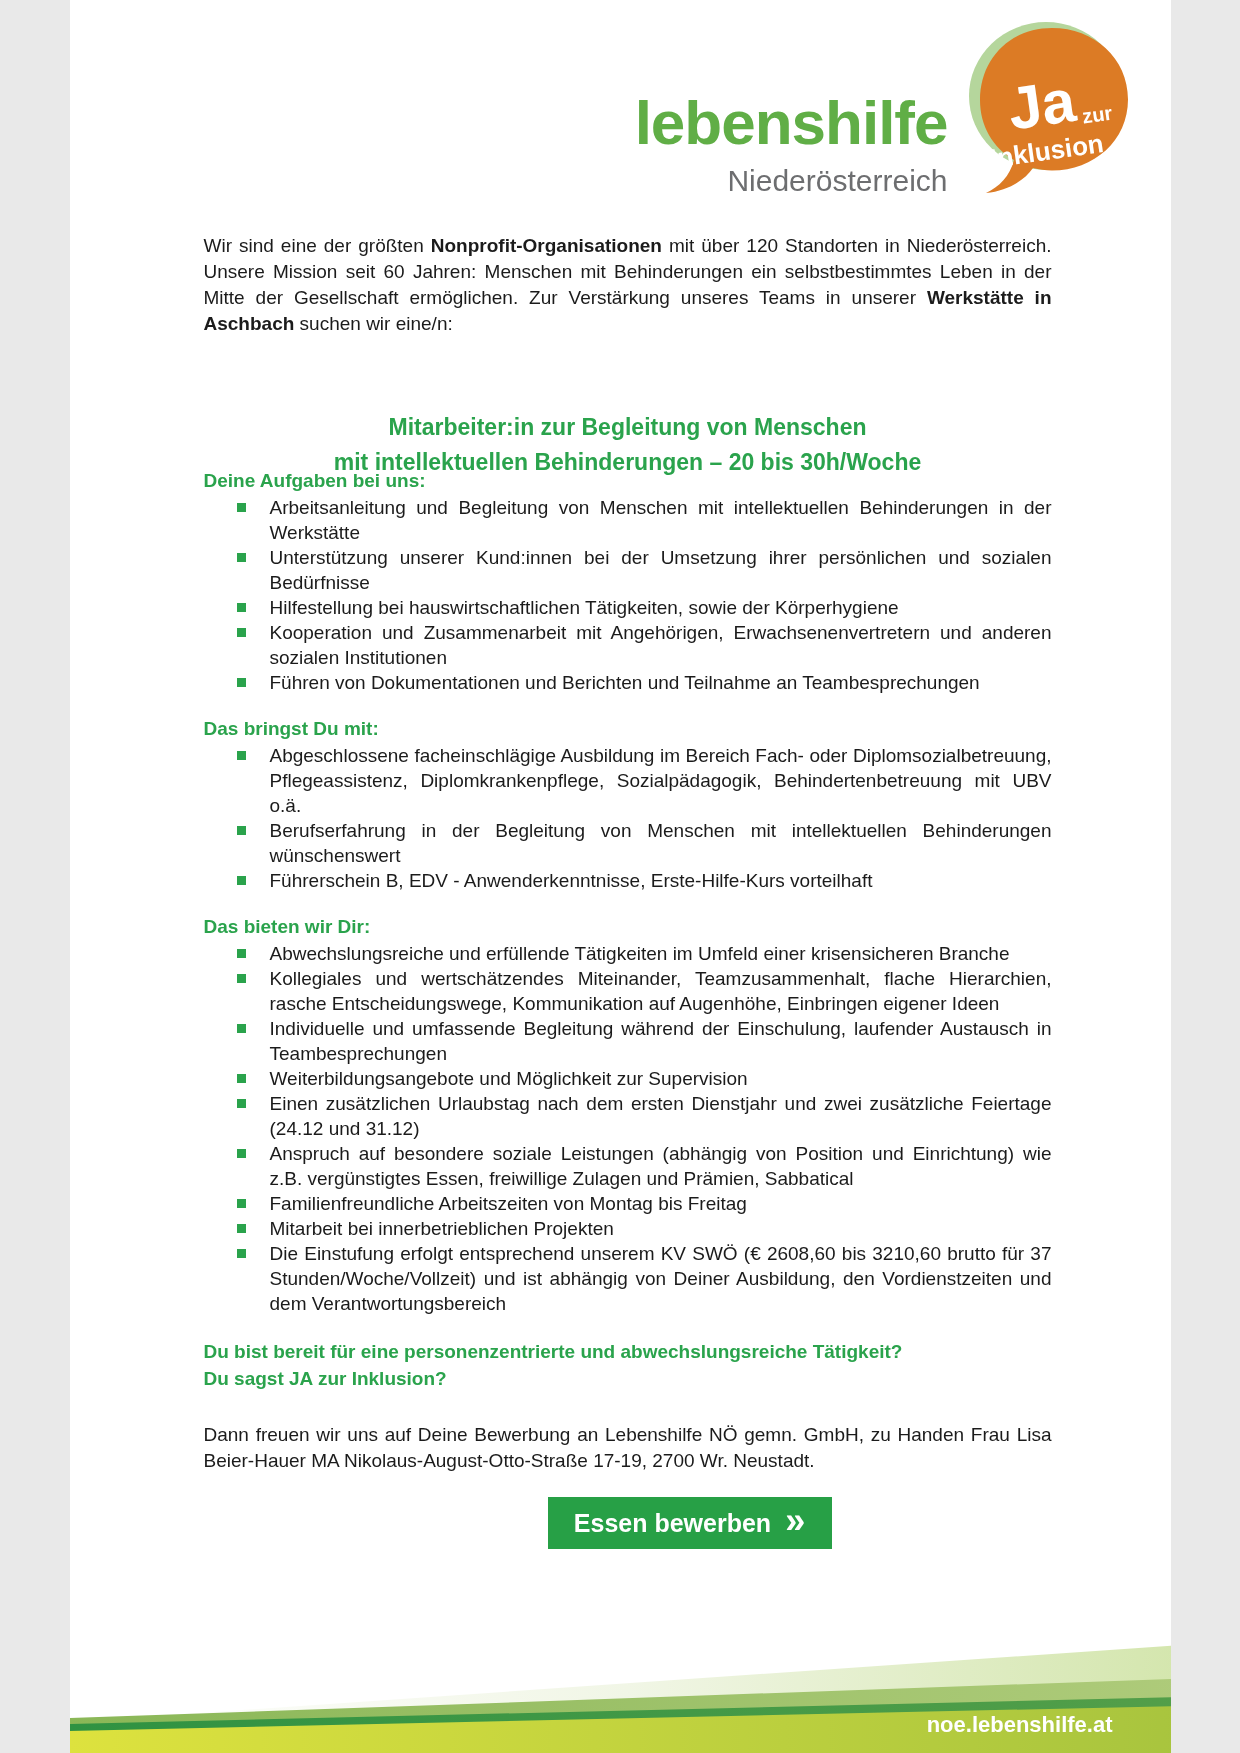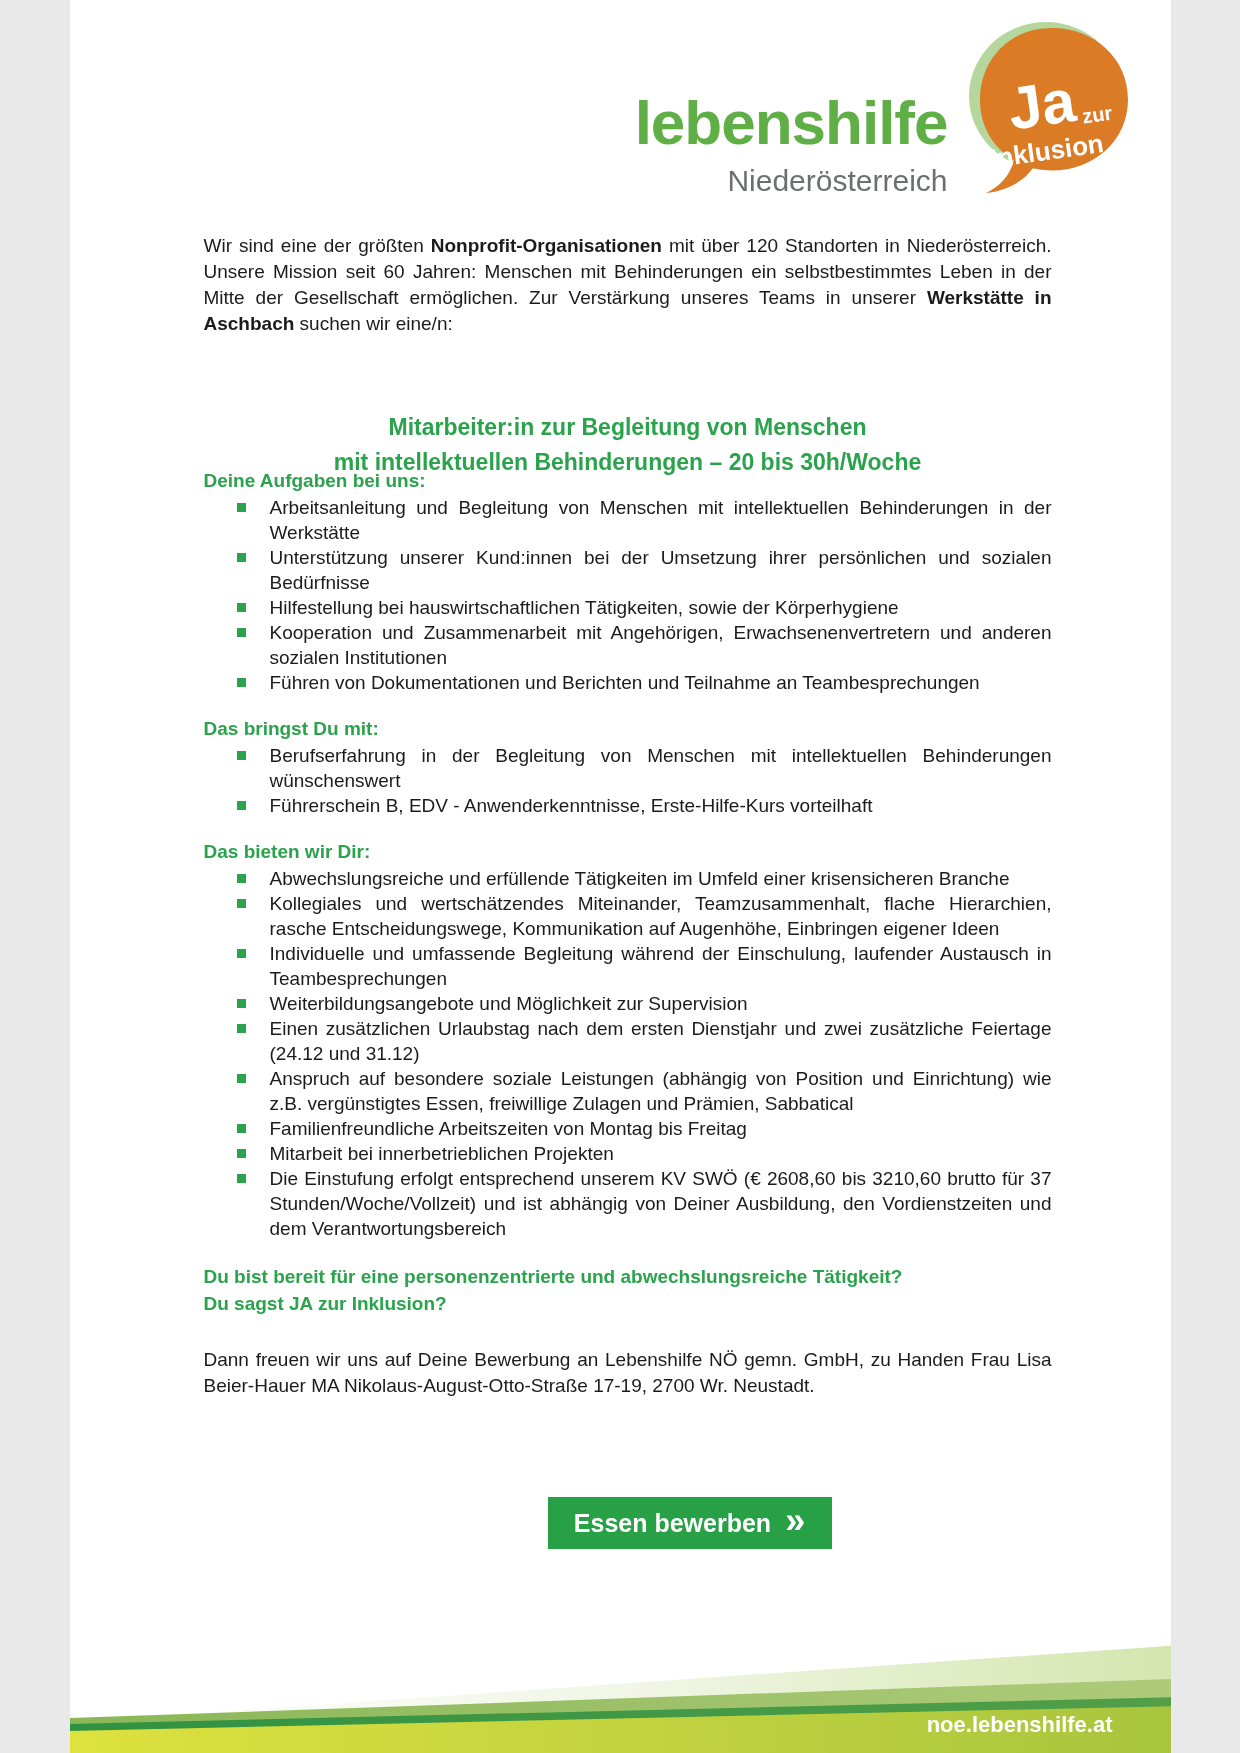--- a/index.html
+++ b/index.html
@@ -132,20 +132,24 @@
             <span class="btext">Führen von Dokumentationen und Berichten und Teilnahme an Teambesprechungen</span>
           </li>
       </ul>
     </div>
 
     <div>
       <p class="sec-heading">Das bringst Du mit:</p>
       <ul class="bullets">
         <li>
             <span class="marker"></span>
+            <span class="btext">Abgeschlossene facheinschlägige Ausbildung im Bereich Fach- oder Diplomsozialbetreuung, Pflegeassistenz, Diplomkrankenpflege, Sozialpädagogik, Behindertenbetreuung mit UBV o.ä.</span>
+          </li>
+        <li>
+            <span class="marker"></span>
             <span class="btext">Berufserfahrung in der Begleitung von Menschen mit intellektuellen Behinderungen wünschenswert</span>
           </li>
         <li>
             <span class="marker"></span>
             <span class="btext">Führerschein B, EDV - Anwenderkenntnisse, Erste-Hilfe-Kurs vorteilhaft</span>
           </li>
       </ul>
     </div>
 
     <div>

